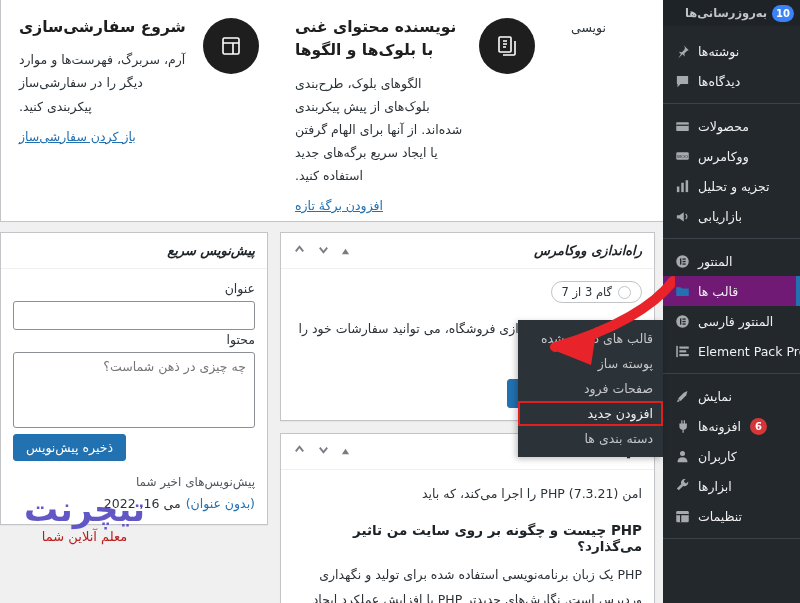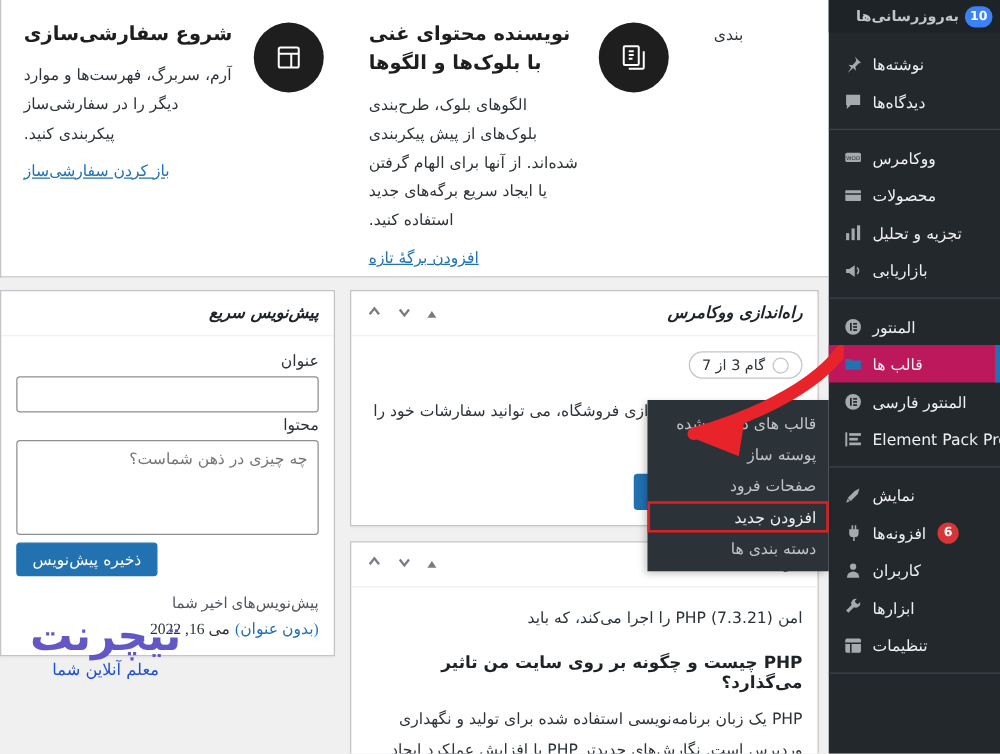--- a/index.html
+++ b/index.html
@@ -51,21 +51,21 @@
     white-space: nowrap;
     cursor: pointer;
   }
   .mitem .mlabel { font-size: 12.5px; }
   .mitem .micon {
     width: 18px; height: 18px;
     display: flex; align-items: center; justify-content: center;
     color: #a7aaad; flex: 0 0 18px;
   }
   .mitem .micon svg { width: 15px; height: 15px; fill: currentColor; }
-  .mitem.current { background: #be185d; }
+  .mitem.current { background: #701a75; }
   .mitem.current .micon { color: #2271b1; }
   .mitem.current::after {
     content: ""; position: absolute; right: 0; top: 0;
     width: 4px; height: 100%; background: #2271b1;
   }
   .mitem .cnt {
     background: #d63638; color: #fff;
     border-radius: 9px; font-size: 10px; font-weight: bold;
     min-width: 17px; height: 17px; line-height: 17px;
     text-align: center; padding: 0 4px; margin-left: 2px;
@@ -180,37 +180,37 @@
     padding: 6px 8px; font-size: 12.5px; color: #2c3338;
     font-family: inherit; background: #fff; direction: rtl; text-align: right;
   }
   .qd-area { height: 76px; resize: none; }
   .qd-row { margin-bottom: 2px; }
   .qd-submit {
     background: #2271b1; color: #fff; border: 1px solid #2271b1;
     border-radius: 3px; font-size: 12.5px; padding: 5px 12px;
     font-family: inherit; cursor: pointer; float: left;
   }
-  .qd-recent { clear: both; padding-top: 14px; font-family: Liberation Serif, serif; }
+  .qd-recent { clear: both; padding-top: 14px; }
   .qd-recent-h { font-size: 12px; color: #50575e; margin-bottom: 4px; }
   .qd-item-title { font-size: 12.5px; color: #2271b1; cursor: pointer; }
   .qd-item-date { font-size: 12.5px; color: #2c3338; margin-left: 28px; }
   .qd-item-ex { font-size: 12.5px; color: #2c3338; line-height: 1.6; white-space: nowrap; direction: ltr; text-align: right; }
 
   
   .watermark {
     position: absolute; left: 24px; bottom: 60px;
     pointer-events: none; user-select: none;
     text-align: center; line-height: 1;
   }
   .wm-main {
     font-size: 34px; font-weight: bold; color: #5b4fc4;
     letter-spacing: -1px; opacity: .95;
   }
-  .wm-sub { font-size: 13px; color: #1d4ed8; margin-top: 4px; letter-spacing: 2px; }
+  .wm-sub { font-size: 13px; color: #b91c1c; margin-top: 4px; letter-spacing: 2px; }
 
   
   #flyout {
     position: absolute; top: 320px; right: 137px;
     width: 145px;
     background: #2c3338;
     padding: 6px 0;
     z-index: 40;
     box-shadow: -2px 2px 6px rgba(0,0,0,.25);
   }
@@ -233,21 +233,21 @@
 
 <div id="root">
 
   <div id="main">
 
     <div class="welcome">
       <div class="welcome-cols">
 
         <div class="wcol partial">
           <div class="wtext">
-            <div class="wbody">بندی</div>
+            <div class="wbody">نویسی</div>
           </div>
         </div>
 
         <div class="wcol">
           <div class="wbubble">
             <svg viewBox="0 0 24 24">
                 <rect x="4" y="3" width="12" height="15" rx="1"></rect>
                 <path d="M8 7h4M8 10h4M8 13h3"></path>
                 <path d="M8 21h11a1 1 0 0 0 1-1V7"></path>
               </svg>
@@ -382,34 +382,34 @@
         <div class="mitem">
           <span class="mlabel">دیدگاه‌ها</span>
           <span class="micon">
             <svg viewBox="0 0 24 24">
               <path d="M3 3h18v13H9l-5 5v-5H3z"></path>
             </svg>
           </span>
         </div>
         <div class="sep"></div>
         <div class="mitem">
+          <span class="mlabel">محصولات</span>
+          <span class="micon">
+            <svg viewBox="0 0 24 24">
+              <rect x="2" y="5" width="20" height="14" rx="1"></rect>
+              <path d="M2 10h20" stroke="#23282d" stroke-width="2"></path>
+            </svg>
+          </span>
+        </div>
+        <div class="mitem">
           <span class="mlabel">ووکامرس</span>
           <span class="micon">
             <svg viewBox="0 0 24 24">
               <rect x="2" y="5" width="20" height="12" rx="2"></rect>
               <text x="12" y="14" font-size="7" text-anchor="middle" fill="#23282d" font-family="sans-serif">WOO</text>
-            </svg>
-          </span>
-        </div>
-        <div class="mitem">
-          <span class="mlabel">محصولات</span>
-          <span class="micon">
-            <svg viewBox="0 0 24 24">
-              <rect x="2" y="5" width="20" height="14" rx="1"></rect>
-              <path d="M2 10h20" stroke="#23282d" stroke-width="2"></path>
             </svg>
           </span>
         </div>
         <div class="mitem">
           <span class="mlabel">تجزیه و تحلیل</span>
           <span class="micon">
             <svg viewBox="0 0 24 24">
               <rect x="3" y="12" width="4" height="9"></rect>
               <rect x="10" y="6" width="4" height="15"></rect>
               <rect x="17" y="2" width="4" height="19"></rect>

